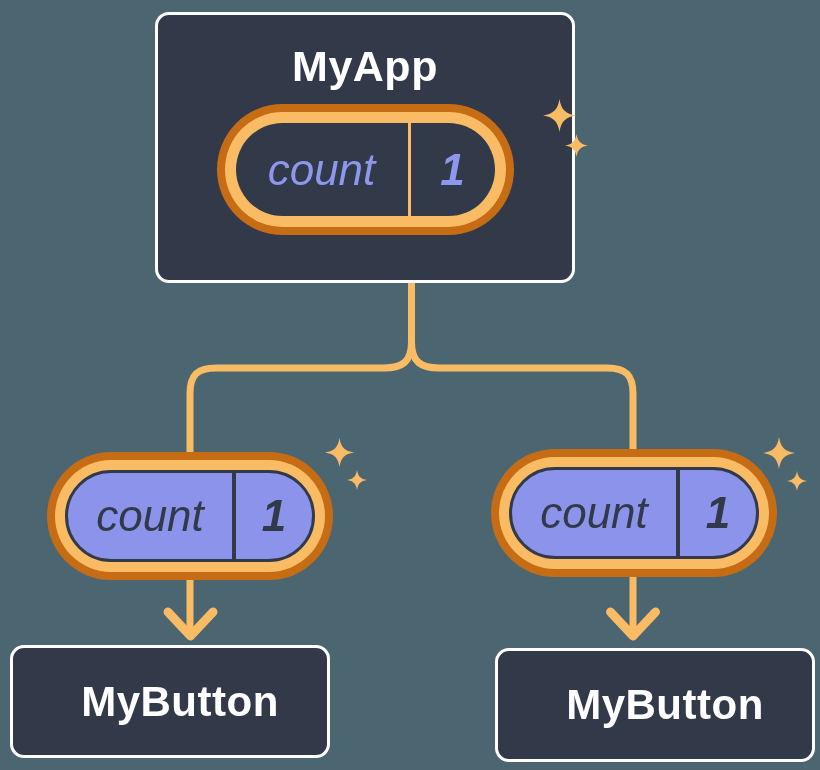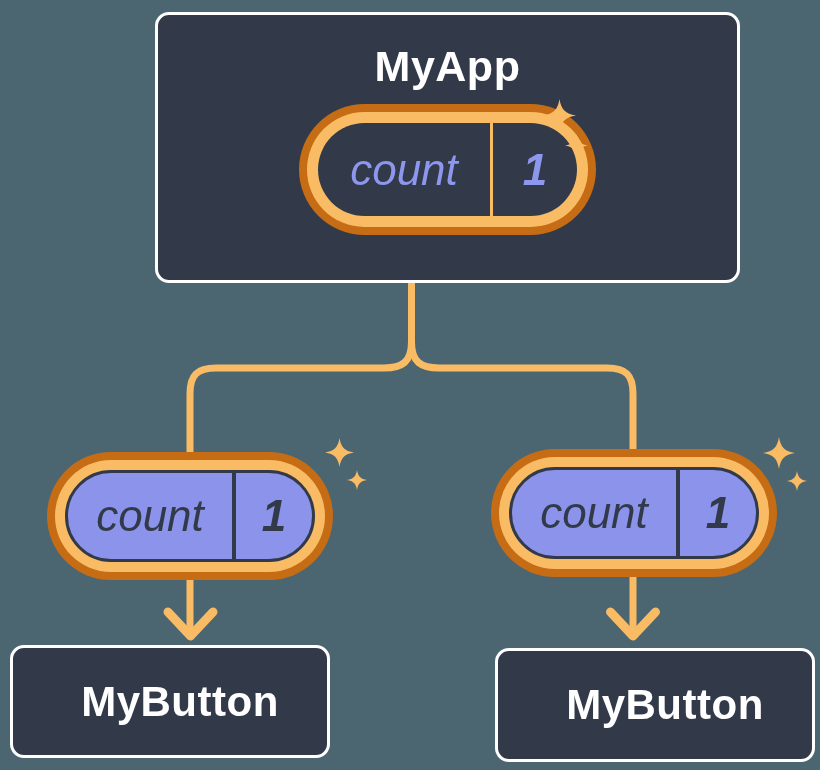--- a/index.html
+++ b/index.html
@@ -29,21 +29,21 @@
 
   .node{
     position:absolute;z-index:2;
     background:var(--node-fill);
     border:3px solid var(--node-border);
     border-radius:14px;
     box-sizing:border-box;
     color:var(--node-text);
   }
   .node.root{
-    left:155px;top:12px;width:585px;height:271px;
+    left:155px;top:12px;width:420px;height:271px;
     display:flex;flex-direction:column;align-items:center;
   }
   .node-title{
     font-size:43px;font-weight:600;letter-spacing:0.5px;
     margin-top:28px;line-height:1.1;
   }
   .node.child{
     display:flex;align-items:center;justify-content:center;
     font-size:42px;font-weight:600;letter-spacing:0.5px;padding-left:20px;
   }

